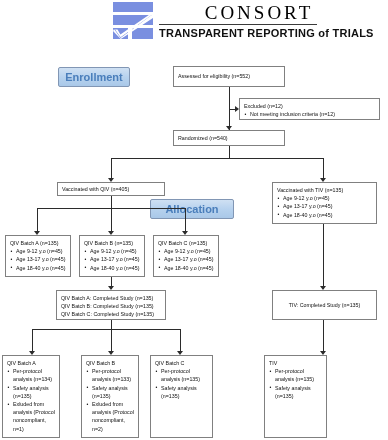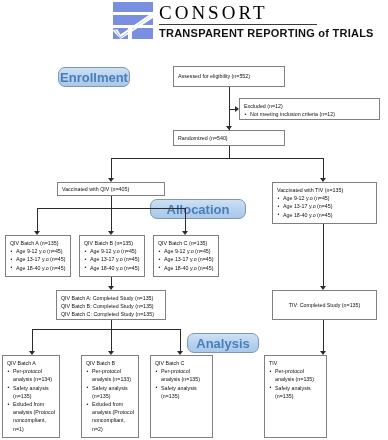--- a/index.html
+++ b/index.html
@@ -36,20 +36,21 @@
     left: 46px; top: 0px;
     width: 200px;
   }
   .consort-word {
     font-family: "Liberation Serif", serif;
     font-size: 19px;
     letter-spacing: 3.0px;
     color: #000000;
     line-height: 21px;
     white-space: nowrap;
+    text-align: center;
   }
   .consort-rule {
     width: 158px;
     height: 1px;
     background: #3a3a3a;
     margin-top: 1px;
     margin-bottom: 2px;
   }
   .consort-tag {
     font-size: 11px;
@@ -85,24 +86,24 @@
     left: 0.5px;
     top: -0.3px;
     font-size: 5.2px;
   }
   .lines span { display: block; }
   
   .badge {
     position: absolute;
     box-sizing: border-box;
     border: 1px solid #8196b4;
-    border-radius: 7px;
+    border-radius: 2px;
     background: linear-gradient(to bottom, #cfe0f3 0%, #b7d2ee 50%, #a9c8e8 100%);
     color: #4a7ebb;
-    font-size: 13px;
+    font-size: 11px;
     font-weight: bold;
     display: flex;
     align-items: center;
     justify-content: center;
     text-align: center;
   }
   
   .vline, .hline {
     position: absolute;
     background: #2b2b2b;
@@ -141,22 +142,21 @@
       </svg>
     </div>
     <div class="logo-text">
       <div class="consort-word">CONSORT</div>
       <div class="consort-rule"></div>
       <div class="consort-tag">TRANSPARENT REPORTING of TRIALS</div>
     </div>
   </div>
 
   <div class="badge" style="left:58px; top:67px; width:72px; height:20px;">Enrollment</div>
-  <div class="badge" style="left:150px; top:199px; width:96px; height:20px;">Allocation</div>
-  <div class="badge" style="left:187px; top:333px; width:72px; height:20px;">Analysis</div>
+  <div class="badge" style="left:150px; top:199px; width:84px; height:20px;">Allocation</div>
 
   <div class="box" style="left:173px; top:66px; width:112px; height:21px; display:flex; align-items:center;">
     <span class="title">Assessed for eligibility (n=552)</span>
   </div>
 
   <div class="box" style="left:239px; top:98px; width:141px; height:22px;">
     <span class="title">Excluded  (n=12)</span>
     <ul class="blist">
       <li>Not meeting inclusion criteria (n=12)</li>
     </ul>

